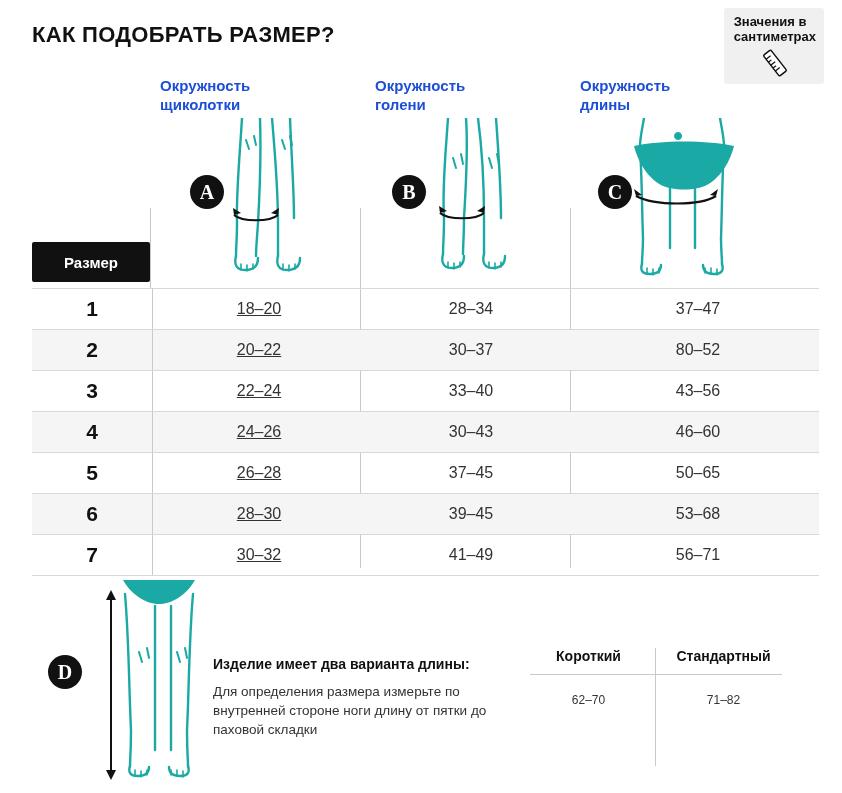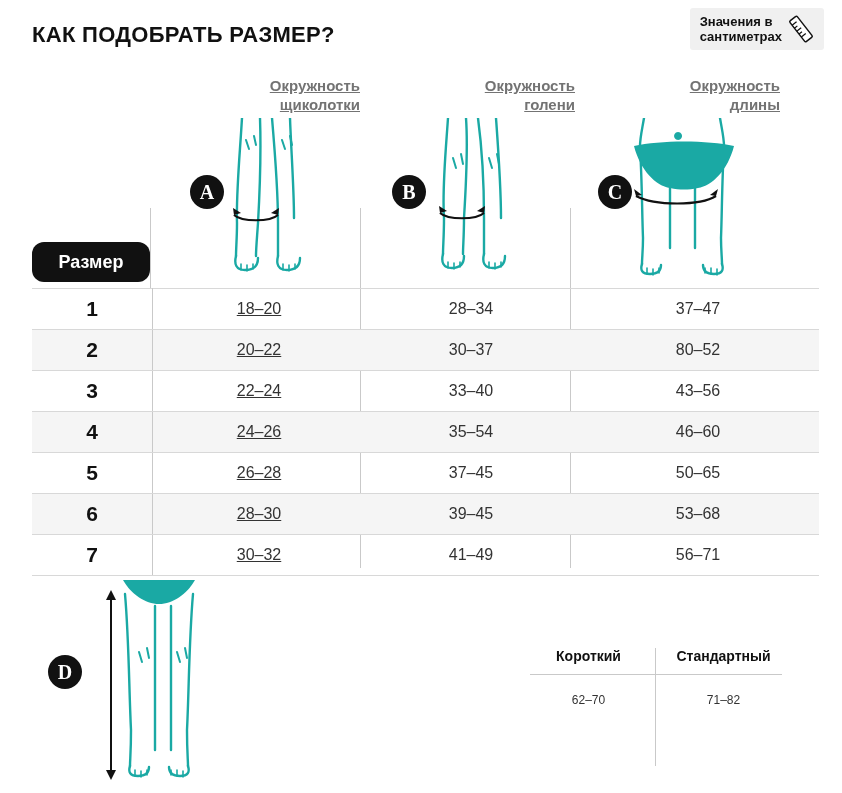--- a/index.html
+++ b/index.html
@@ -36,43 +36,43 @@
   .units-badge {
     position: absolute;
     right: 18px;
     top: 8px;
     background: #f0f0f0;
     border-radius: 3px;
     padding: 6px 8px 6px 10px;
     display: flex;
     align-items: center;
     gap: 4px;
+    flex-direction: column;
   }
   .units-badge .txt {
     font-size: 13px;
     line-height: 15px;
     font-weight: bold;
     color: #111;
     text-align: left;
   }
   .ruler-icon {
     width: 30px;
     height: 30px;
     flex: 0 0 auto;
   }
 
   
   .col-head {
     position: absolute;
-    text-align: right;
+    text-align: left;
     font-size: 15px;
     font-weight: bold;
     line-height: 19px;
-    color: #737373;
-    text-decoration: underline;
+    color: #1d4ed8;
   }
   .col-head.a { left: 160px; top: 76px; width: 200px; }
   .col-head.b { left: 375px; top: 76px; width: 200px; }
   .col-head.c { left: 580px; top: 76px; width: 200px; }
 
   
   .illo {
     position: absolute;
     top: 118px;
   }
@@ -101,26 +101,26 @@
 
   
   .size-label {
     position: absolute;
     left: 32px;
     top: 242px;
     width: 118px;
     height: 40px;
     background: #111;
     color: #fff;
-    font-size: 18px;
+    font-size: 15px;
     font-weight: bold;
     display: flex;
     align-items: center;
     justify-content: center;
-    border-radius: 12px;
+    border-radius: 2px;
   }
 
   table.sizes {
     position: absolute;
     left: 32px;
     top: 288px;
     width: 778px;
     border-collapse: collapse;
     table-layout: fixed;
   }
@@ -339,21 +339,21 @@
       </tr>
       <tr>
         <td class="num">3</td>
         <td class="c1">22–24</td>
         <td class="c2">33–40</td>
         <td class="c3">43–56</td>
       </tr>
       <tr class="alt">
         <td class="num">4</td>
         <td class="c1">24–26</td>
-        <td class="c2">35–54</td>
+        <td class="c2">30–43</td>
         <td class="c3">46–60</td>
       </tr>
       <tr>
         <td class="num">5</td>
         <td class="c1">26–28</td>
         <td class="c2">37–45</td>
         <td class="c3">50–65</td>
       </tr>
       <tr class="alt">
         <td class="num">6</td>
@@ -384,20 +384,24 @@
     <path d="M28 0 L100 0 C92 14 78 24 64 24 C50 24 36 14 28 0 Z" fill="#1aa9a4"></path>
     <g stroke="#111" stroke-width="2" fill="none">
       <line x1="16" y1="16" x2="16" y2="194"></line>
     </g>
     <path d="M16 10 l-5 10 l10 0 z" fill="#111"></path>
     <path d="M16 200 l-5 -10 l10 0 z" fill="#111"></path>
   </svg>
 
   <div class="badge-letter badge-d">D</div>
 
+  <div class="bottom-text">
+    <div class="lead">Изделие имеет два варианта длины:</div>
+    <div class="desc">Для определения размера измерьте по внутренней стороне ноги длину от пятки до паховой складки</div>
+  </div>
 
   <div class="len-table">
     <div class="row">
       <div class="cell">Короткий</div>
       <div class="cell">Стандартный</div>
     </div>
     <div class="sep"></div>
     <div class="row values">
       <div class="cell">62–70</div>
       <div class="cell">71–82</div>

